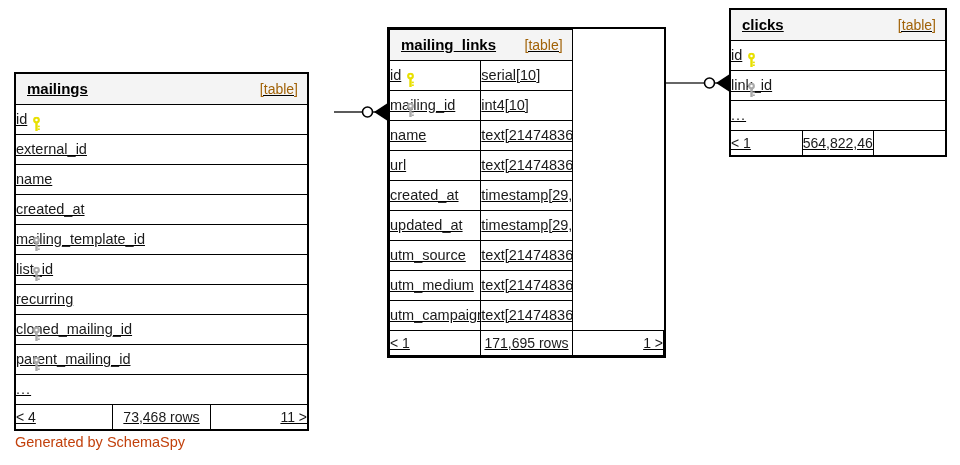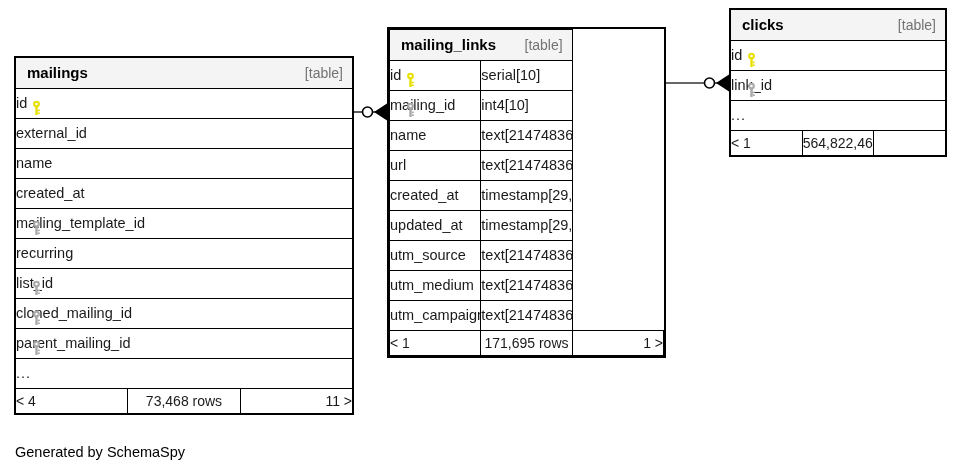--- a/index.html
+++ b/index.html
@@ -32,20 +32,21 @@
     z-index: 3;
   }
   .er-table.focused {
     border-width: 2px;
   }
 
   .tbl-grid {
     border-collapse: collapse;
     width: 100%;
     table-layout: fixed;
+    text-decoration: underline;
   }
   .tbl-grid td, .tbl-grid th {
     border: 1px solid #000000;
     padding: 0;
     font-weight: normal;
     font-size: 14.5px;
     color: #1a1a1a;
     height: 29px;
     line-height: 29px;
     white-space: nowrap;
@@ -64,21 +65,21 @@
     justify-content: space-between;
     padding: 0 9px 0 11px;
   }
   .tbl-title {
     font-weight: bold;
     font-size: 15px;
     color: #000000;
   }
   .tbl-tag {
     font-size: 14px;
-    color: #737373;
+    color: #a16207;
   }
 
   
   .col-name {
     position: relative;
     padding-left: 38px;
   }
   .col-type {
     padding-left: 7px;
   }
@@ -122,23 +123,23 @@
     width: 960px;
     height: 465px;
     z-index: 1;
     pointer-events: none;
   }
 
   
   .caption {
     position: absolute;
     left: 15px;
-    top: 444px;
+    top: 434px;
     font-size: 14.5px;
-    color: #000000;
+    color: #c2410c;
     z-index: 4;
   }
 </style>
 </head>
 <body>
 
 <div id="canvas">
 
   <svg class="rel-svg" viewBox="0 0 960 465" width="960" height="465">
 
@@ -150,21 +151,21 @@
     </g>
 
     <g>
       <line x1="666" y1="83" x2="705" y2="83" stroke="#333333" stroke-width="1.6"></line>
       <line x1="714" y1="83" x2="729" y2="83" stroke="#333333" stroke-width="1.6"></line>
       <circle cx="709.5" cy="83" r="5" fill="#ffffff" stroke="#000000" stroke-width="1.6"></circle>
       <polygon points="729,74.5 729,91.5 716,83" fill="#000000"></polygon>
     </g>
   </svg>
 
-  <div class="er-table" id="tbl-mailings" style="left:14px; top:56px; width:340px;">
+  <div class="er-table" id="tbl-mailings" style="left:14px; top:72px; width:295px;">
     <table class="tbl-grid">
       <tbody>
           <tr class="hdr-row">
             <td colspan="3">
               <div class="hdr-inner">
                 <span class="tbl-title">mailings</span>
                 <span class="tbl-tag">[table]</span>
               </div>
             </td>
           </tr>
@@ -189,30 +190,30 @@
           <tr>
             <td class="col-name" colspan="3"><span class="keyicon"><svg viewBox="0 0 9 15" width="9" height="15">
                   <circle cx="4.5" cy="3.6" r="3.4" fill="#aaaaaa"></circle>
                   <circle cx="4.5" cy="3.6" r="1.25" fill="#ffffff"></circle>
                   <rect x="3.3" y="6.2" width="2.4" height="8.3" fill="#aaaaaa"></rect>
                   <rect x="5.7" y="9.1" width="2.1" height="1.6" fill="#aaaaaa"></rect>
                   <rect x="5.7" y="11.9" width="2.1" height="1.6" fill="#aaaaaa"></rect>
                 </svg></span>mailing_template_id</td>
           </tr>
           <tr>
+            <td class="col-name" colspan="3"><span class="keyicon"><svg viewBox="0 0 9 15" width="9" height="15">
+                  <circle cx="4.5" cy="3.6" r="3.4" fill="#aaaaaa"></circle>
+                  <circle cx="4.5" cy="3.6" r="1.25" fill="#ffffff"></circle>
+                  <rect x="3.3" y="6.2" width="2.4" height="8.3" fill="#aaaaaa"></rect>
+                  <rect x="5.7" y="9.1" width="2.1" height="1.6" fill="#aaaaaa"></rect>
+                  <rect x="5.7" y="11.9" width="2.1" height="1.6" fill="#aaaaaa"></rect>
+                </svg></span>list_id</td>
+          </tr>
+          <tr>
             <td class="col-name" colspan="3">recurring</td>
-          </tr>
-          <tr>
-            <td class="col-name" colspan="3"><span class="keyicon"><svg viewBox="0 0 9 15" width="9" height="15">
-                  <circle cx="4.5" cy="3.6" r="3.4" fill="#aaaaaa"></circle>
-                  <circle cx="4.5" cy="3.6" r="1.25" fill="#ffffff"></circle>
-                  <rect x="3.3" y="6.2" width="2.4" height="8.3" fill="#aaaaaa"></rect>
-                  <rect x="5.7" y="9.1" width="2.1" height="1.6" fill="#aaaaaa"></rect>
-                  <rect x="5.7" y="11.9" width="2.1" height="1.6" fill="#aaaaaa"></rect>
-                </svg></span>list_id</td>
           </tr>
           <tr>
             <td class="col-name" colspan="3"><span class="keyicon"><svg viewBox="0 0 9 15" width="9" height="15">
                   <circle cx="4.5" cy="3.6" r="3.4" fill="#aaaaaa"></circle>
                   <circle cx="4.5" cy="3.6" r="1.25" fill="#ffffff"></circle>
                   <rect x="3.3" y="6.2" width="2.4" height="8.3" fill="#aaaaaa"></rect>
                   <rect x="5.7" y="9.1" width="2.1" height="1.6" fill="#aaaaaa"></rect>
                   <rect x="5.7" y="11.9" width="2.1" height="1.6" fill="#aaaaaa"></rect>
                 </svg></span>cloned_mailing_id</td>
           </tr>

